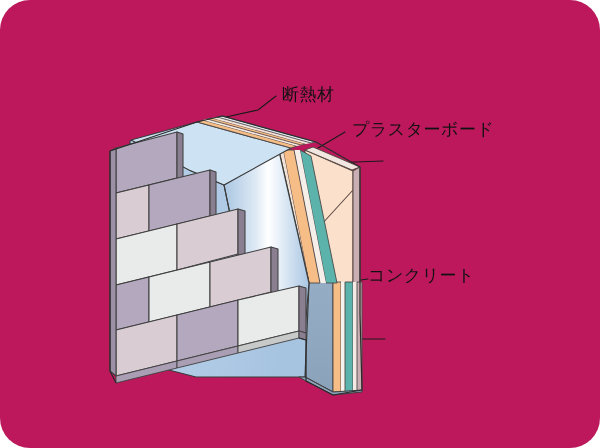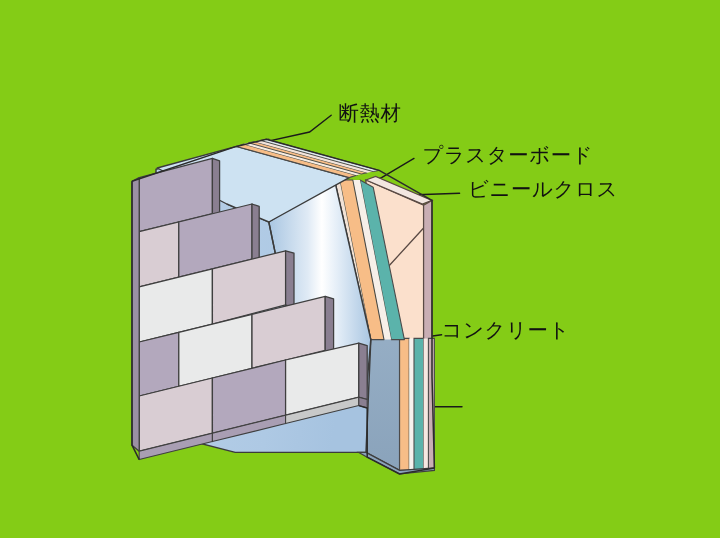--- a/index.html
+++ b/index.html
@@ -5,23 +5,24 @@
 <style>
   html, body {
     margin: 0;
     padding: 0;
     background: #ffffff;
   }
   #page {
     position: relative;
     width: 600px;
     height: 448px;
-    background: #84cc16;
+    background: #be185d;
     overflow: hidden;
     font-family: "Liberation Serif", "DejaVu Serif", serif;
+    border-radius: 30px;
   }
   #diagram-svg {
     position: absolute;
     left: 0;
     top: 0;
     width: 600px;
     height: 448px;
   }
   .lbl {
     position: absolute;
@@ -185,19 +186,18 @@
     <g fill="none" stroke="#2b2b2b" stroke-width="1.25" stroke-linejoin="round">
       <path d="M 110 151 L 197 122 L 222 116 L 316 142 L 360 167 L 360 314 L 362 390 L 333 395 L 306 381 L 306 340 L 299 338"></path>
       <path d="M 110 151 L 110 371 L 116 383"></path>
     </g>
   </svg>
 
   <div class="lbl" style="left:282px; top:83px;">断熱材</div>
 
   <div class="lbl" style="left:352px; top:118px;text-align:center;">プラスターボード</div>
 
-  <div class="lbl" style="left:390px; top:146px;">ビニールクロス</div>
 
   <div class="lbl" style="left:368px; top:264px;">コンクリート</div>
 
 
 
 </div>
 
 </body></html>

